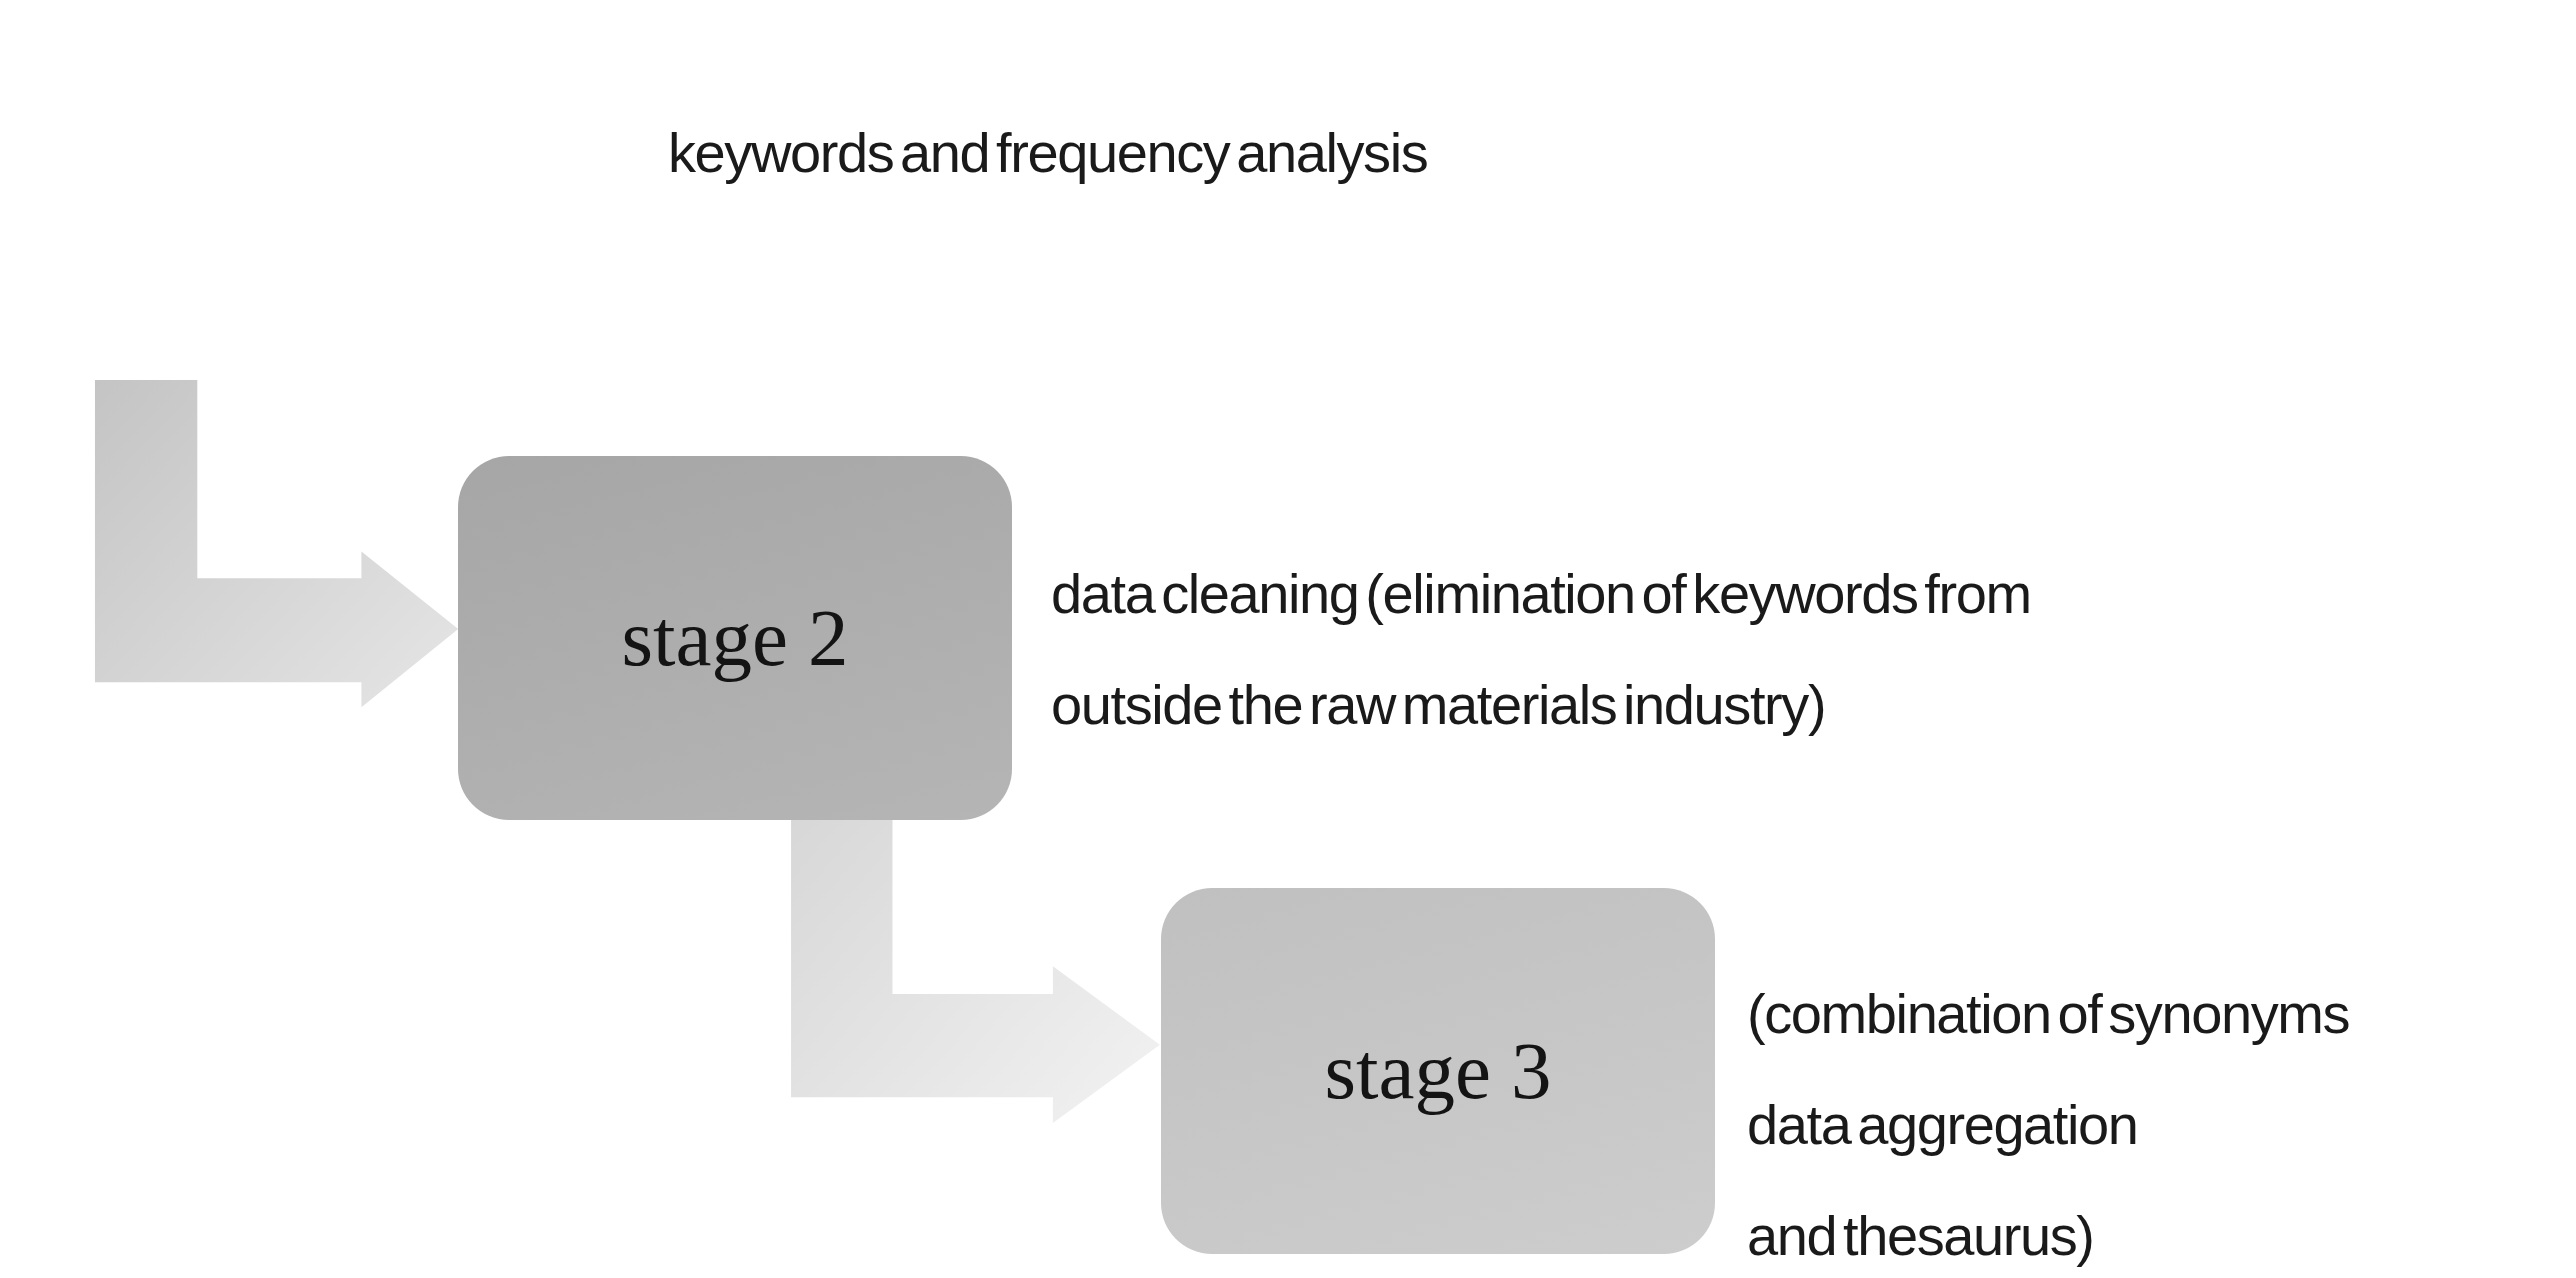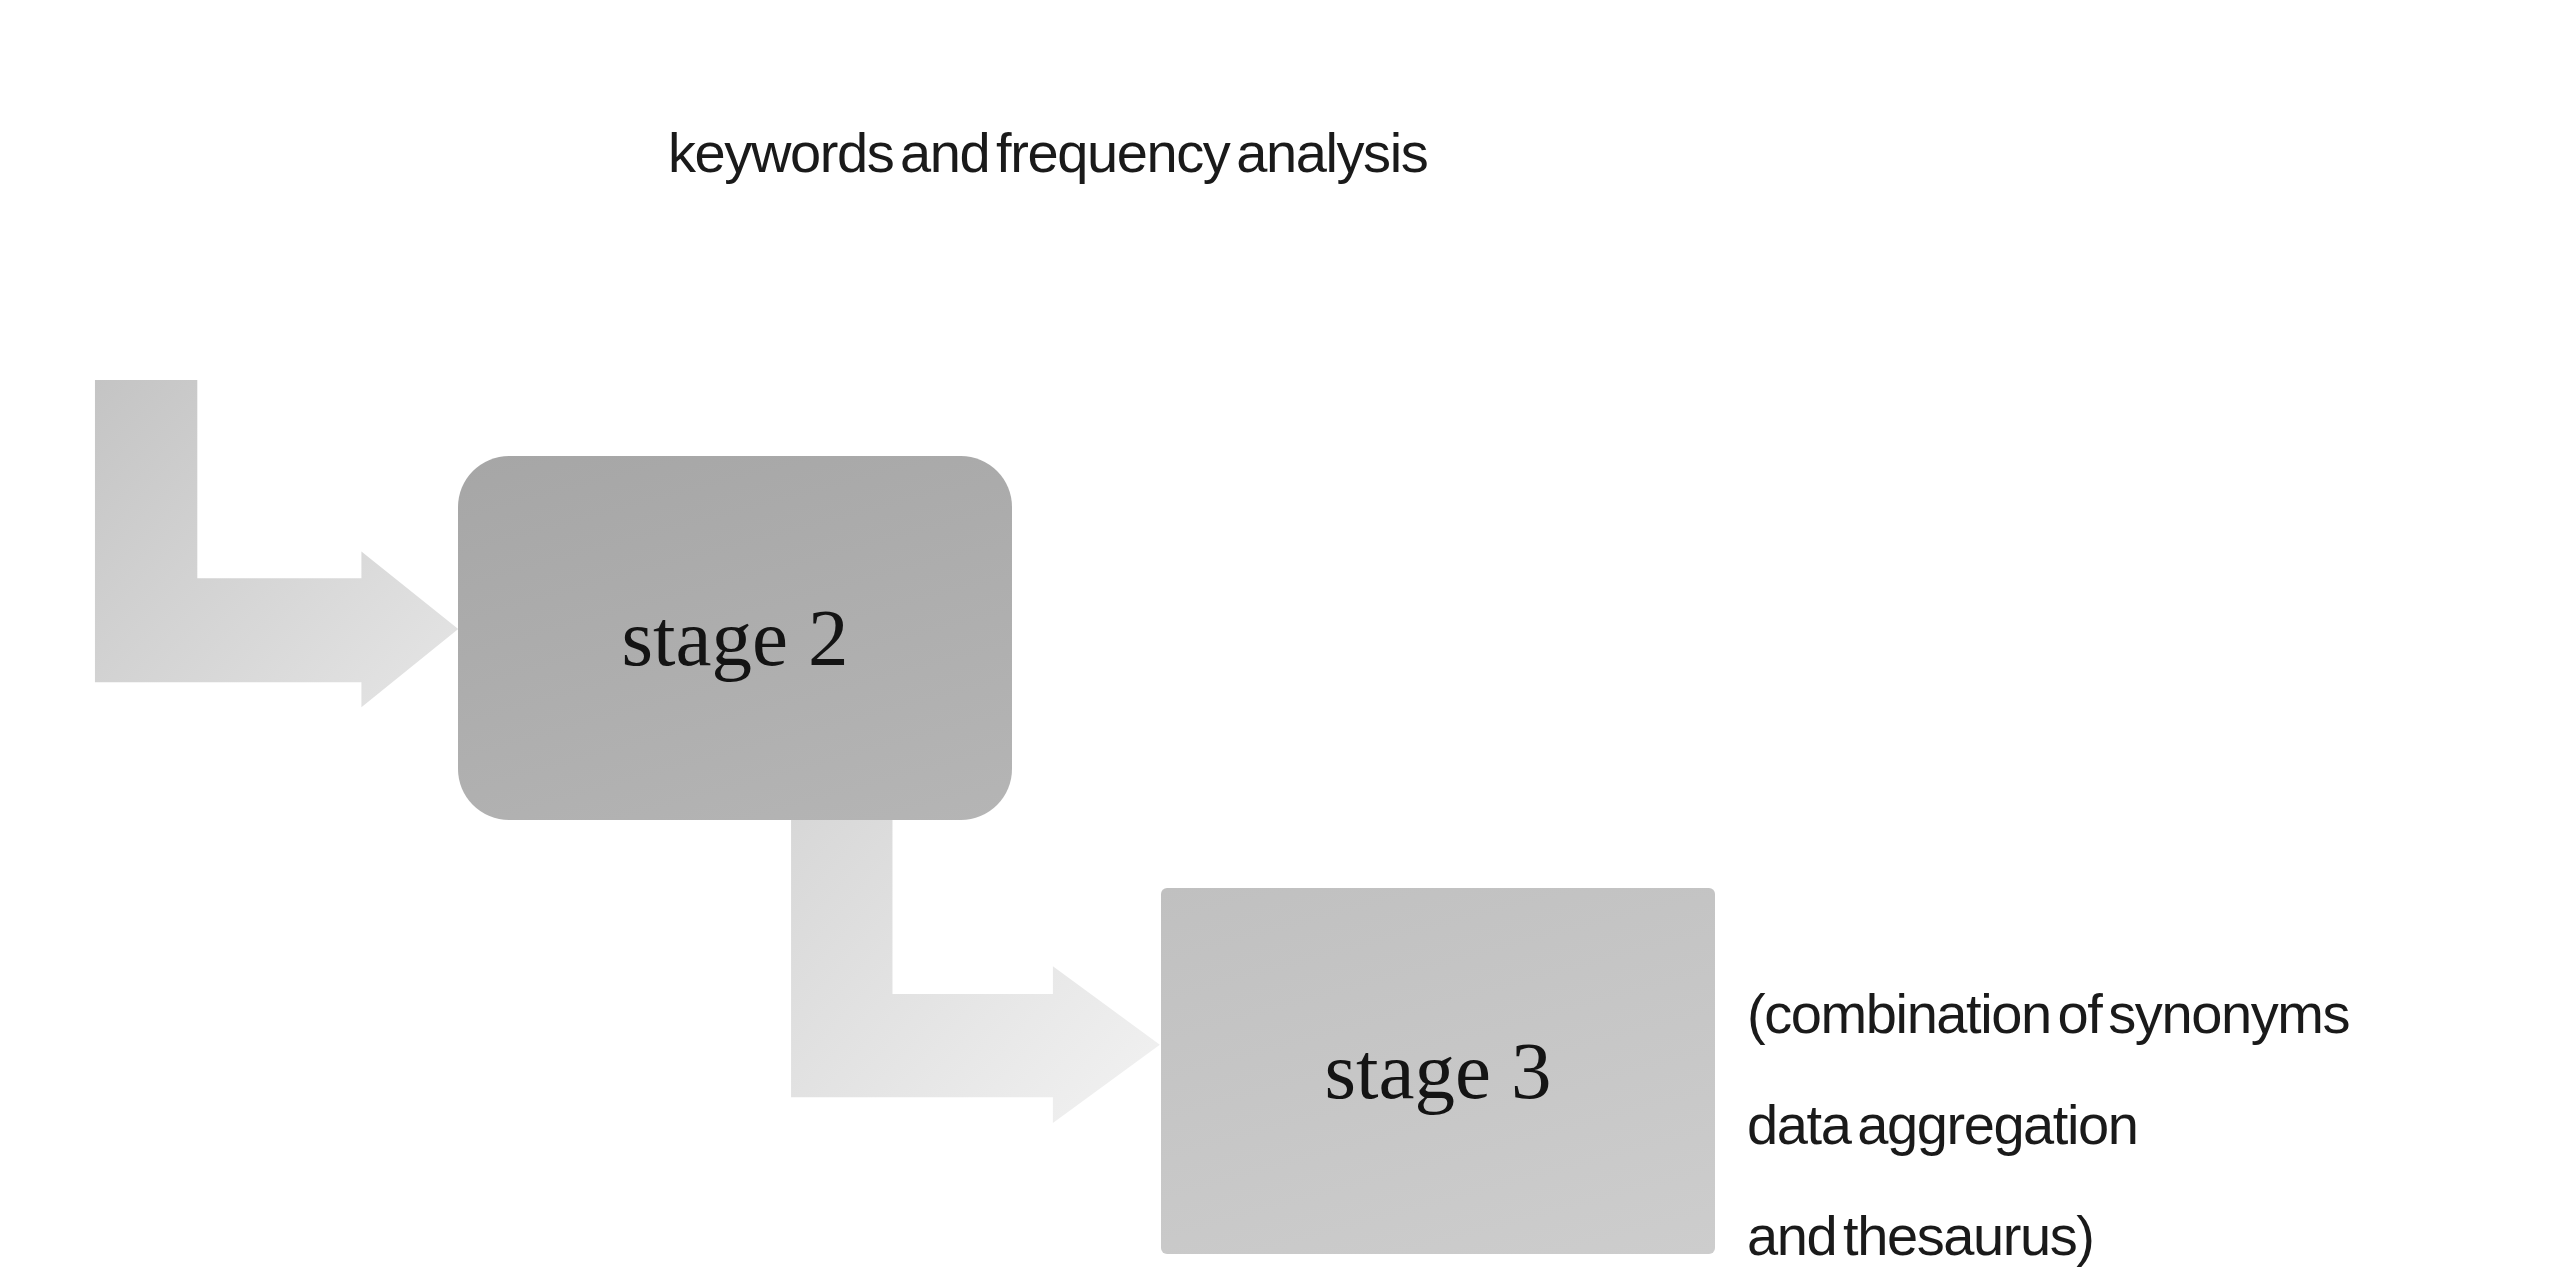--- a/index.html
+++ b/index.html
@@ -83,28 +83,32 @@
     </defs>
     <polygon fill="url(#arrow1grad)" points="103,412 214,412 214,627 392,627 392,598 497,682 392,767 392,740 103,740"></polygon>
     <polygon fill="url(#arrow2grad)" points="858,882 968,882 968,1078 1142,1078 1142,1048 1258,1133 1142,1218 1142,1190 858,1190"></polygon>
   </svg>
 
 
   <div class="stage-box" id="stage-2-box" style="background: linear-gradient(165deg, rgb(166, 166, 166) 0%, rgb(181, 181, 181) 100%);">
     <span class="stage-label">stage 2</span>
   </div>
 
-  <div class="stage-box" id="stage-3-box" style="background: linear-gradient(165deg, rgb(192, 192, 192) 0%, rgb(205, 205, 205) 100%); border-radius: 6px;">
+  <div class="stage-box" id="stage-3-box" style="background: linear-gradient(165deg, rgb(192, 192, 192) 0%, rgb(205, 205, 205) 100%);">
     <span class="stage-label">stage 3</span>
   </div>
 
   <div class="stage-desc" id="stage-1-desc" style="color: rgb(26, 26, 26);">
     <span class="desc-line">keywords and frequency analysis</span>
   </div>
 
+  <div class="stage-desc" id="stage-2-desc" style="color: rgb(26, 26, 26);">
+    <span class="desc-line">data cleaning (elimination of keywords from</span>
+    <span class="desc-line">outside the raw materials industry)</span>
+  </div>
 
   <div class="stage-desc" id="stage-3-desc" style="color: rgb(26, 26, 26);">
     <span class="desc-line">(combination of synonyms</span>
     <span class="desc-line">data aggregation</span>
     <span class="desc-line">and thesaurus)</span>
   </div>
 
 </div>
 
 

